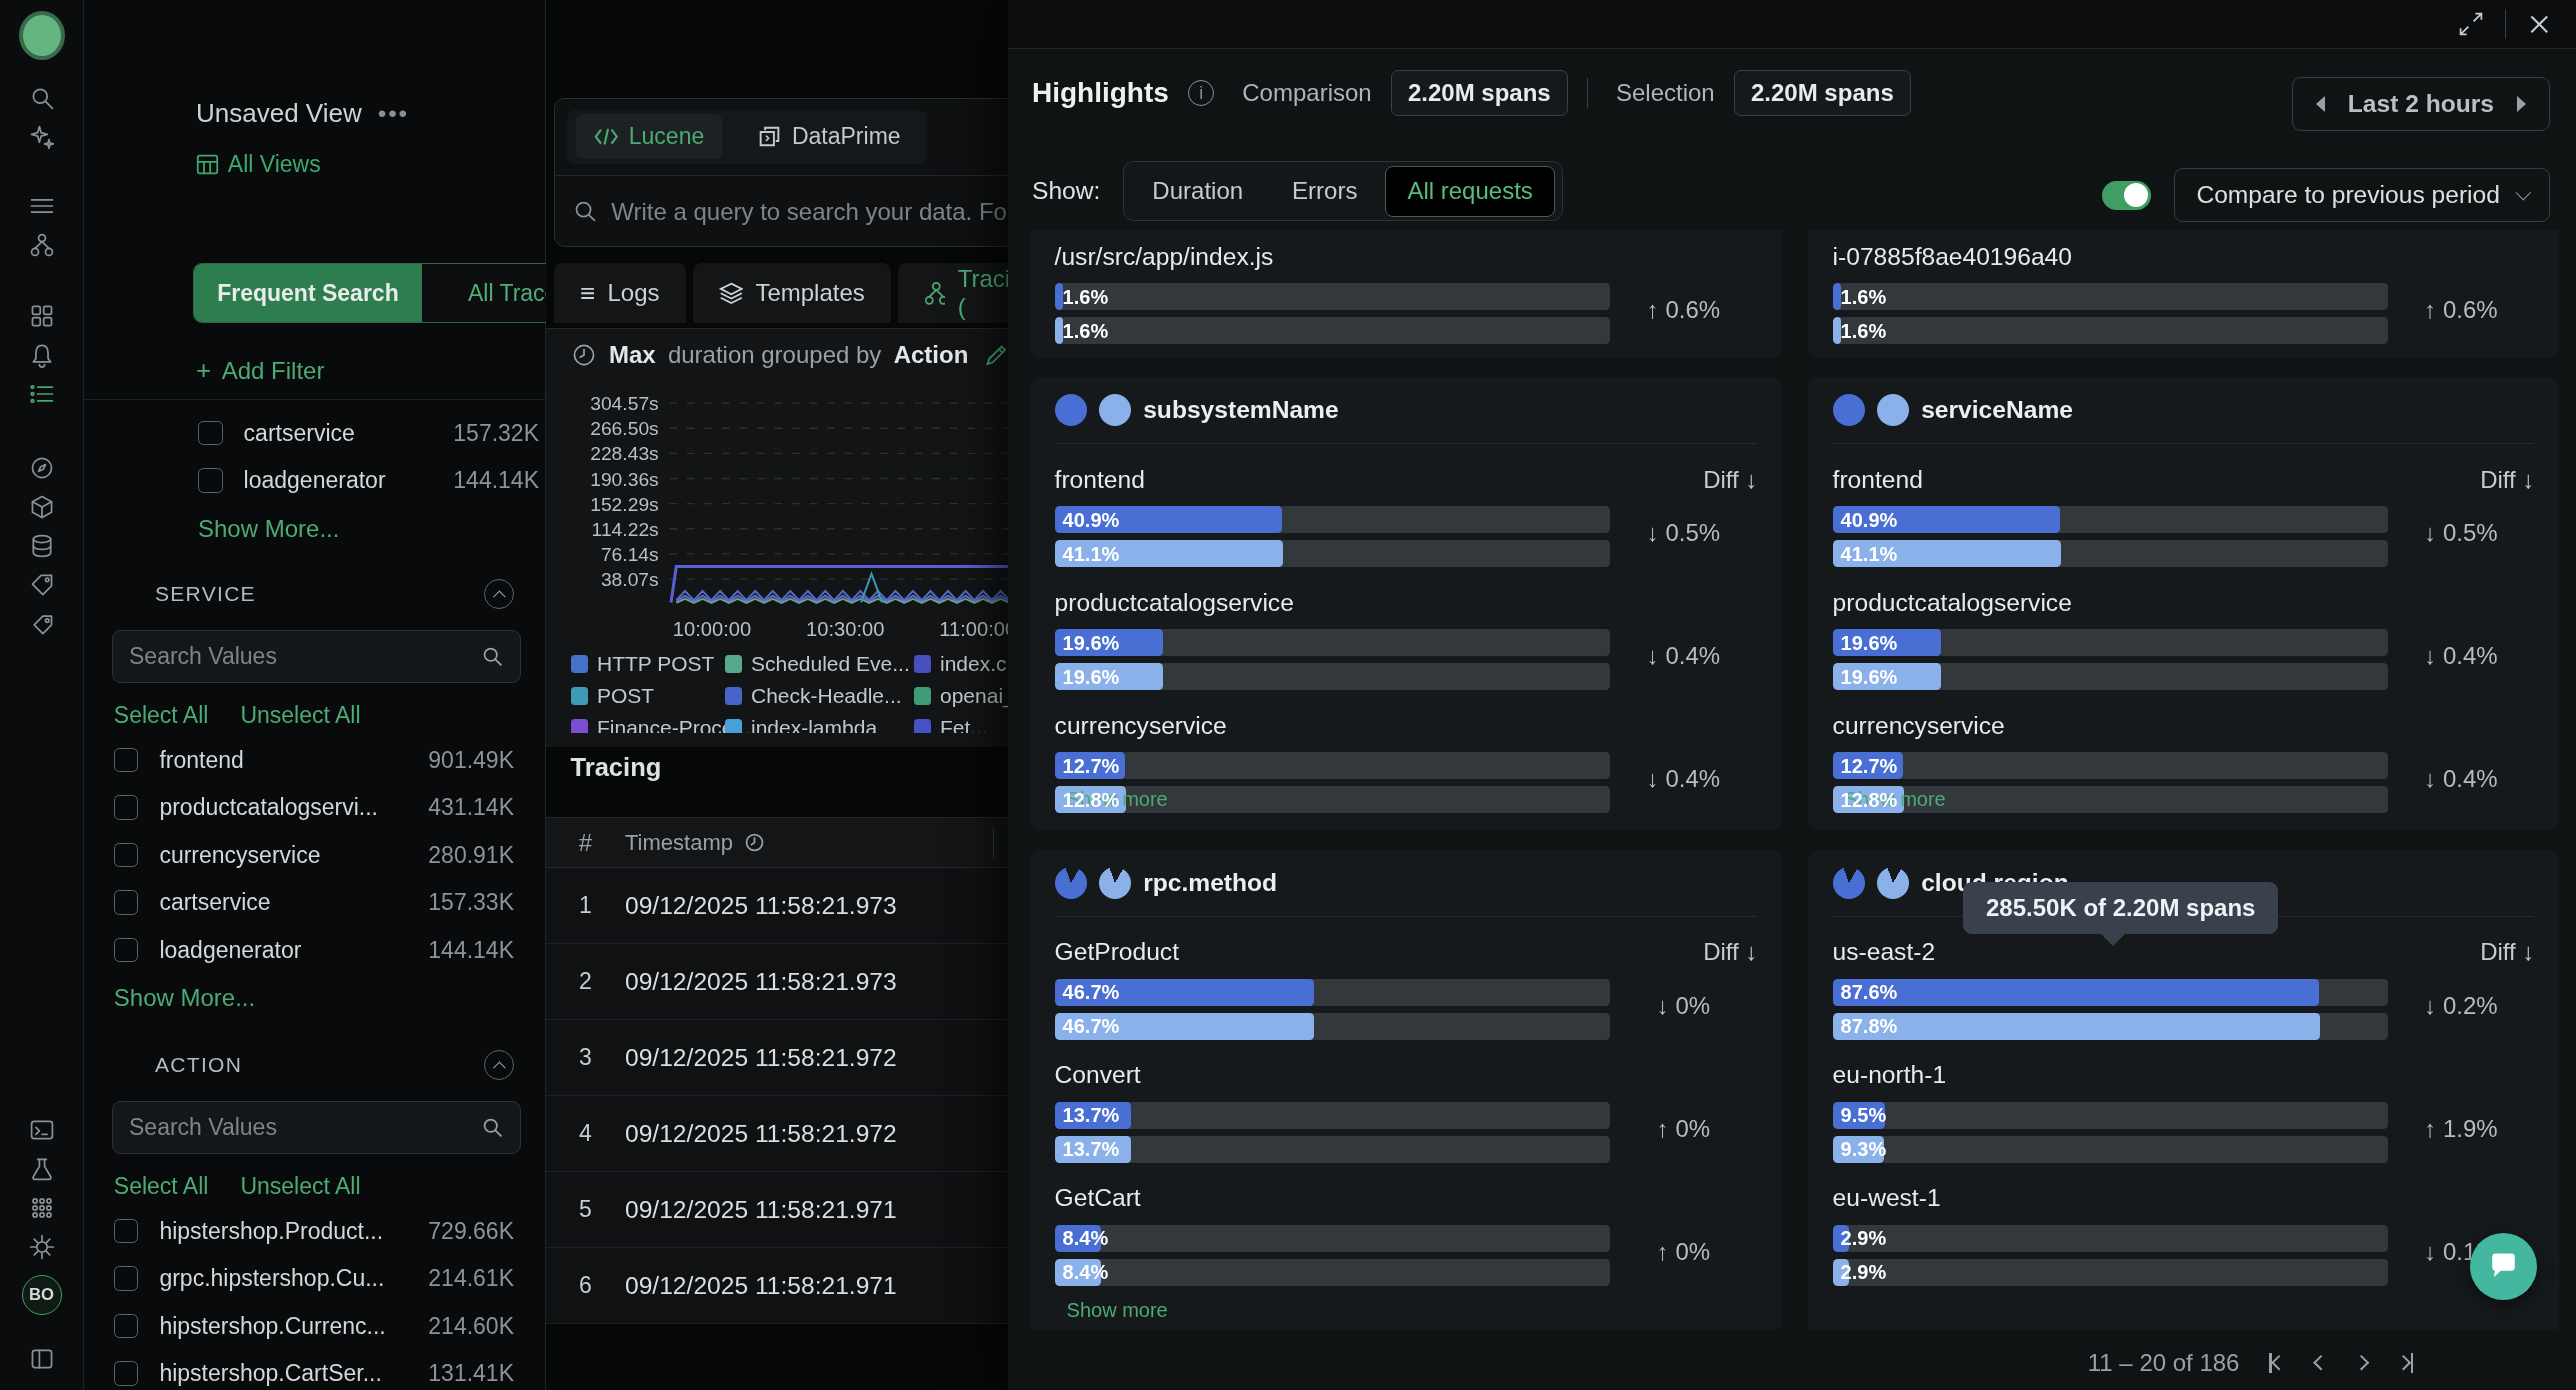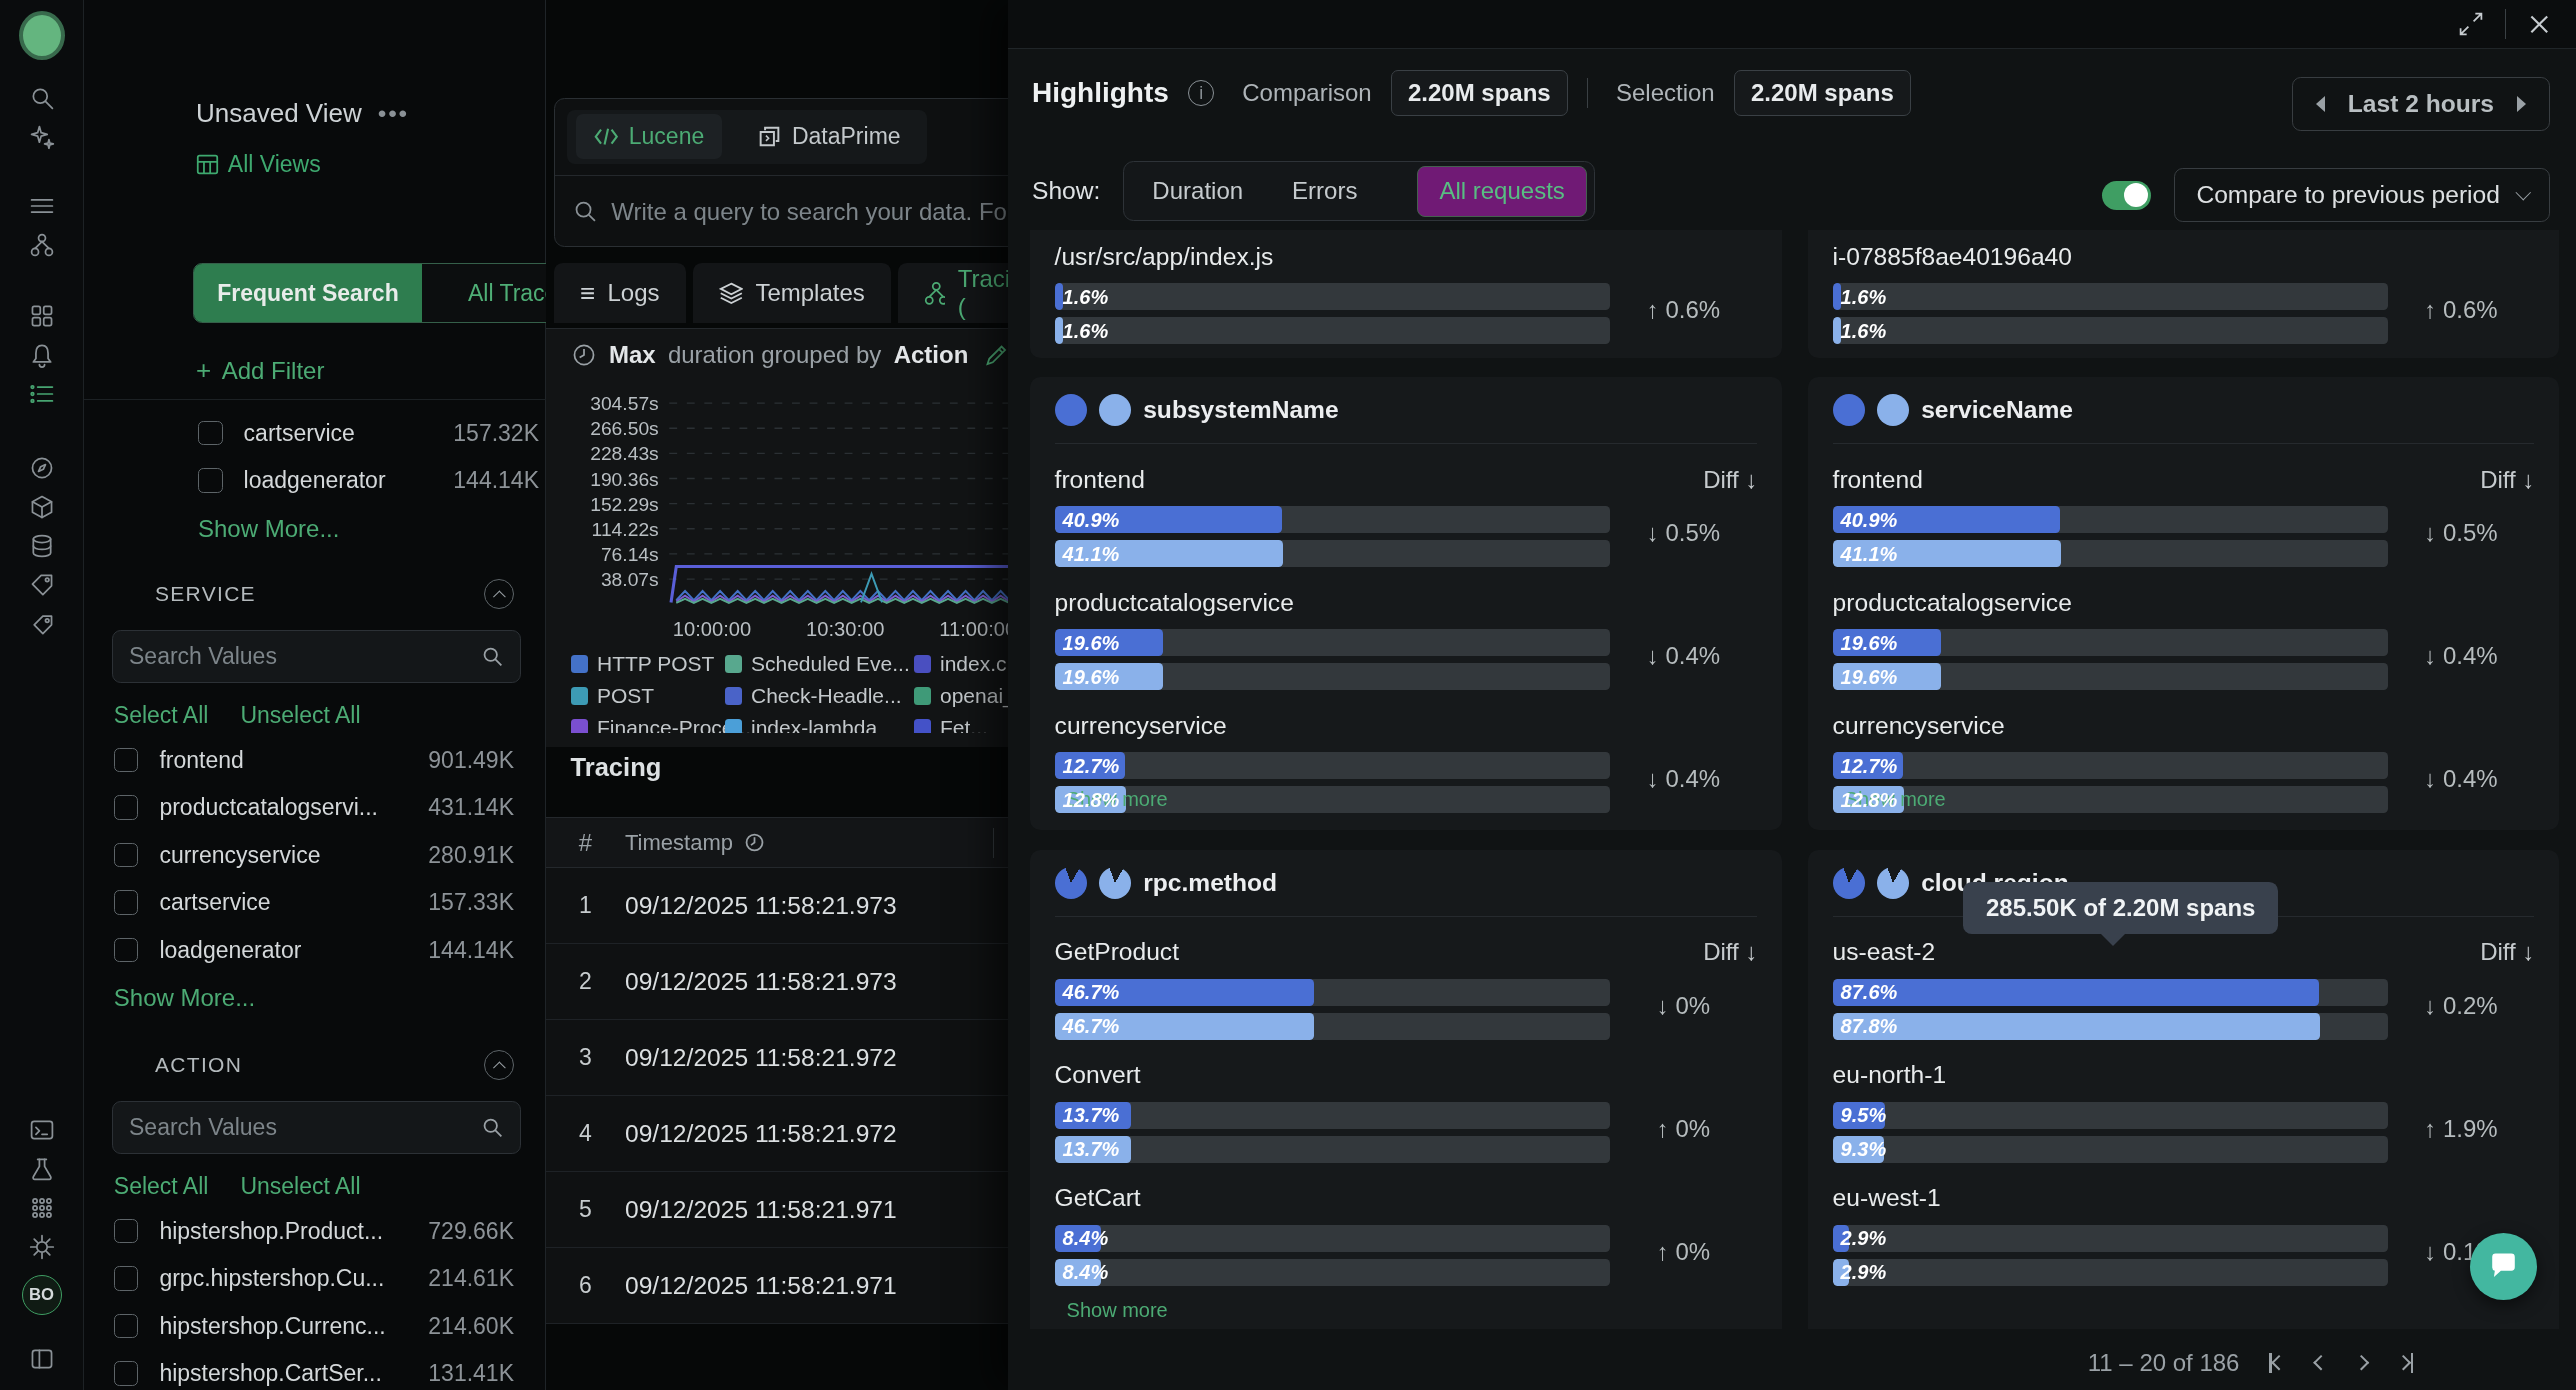--- a/index.html
+++ b/index.html
@@ -96,39 +96,39 @@
   .hl-label{font-size:24px;color:#aeb4b8;margin-left:8.8px;}
   .badge{background:#16191b;border:0.9px solid #3a4045;border-radius:7px;padding:8px 16px;font-size:24px;font-weight:bold;color:#e8ebed;}
   .timerange{position:absolute;right:26px;top:77px;height:54px;border:0.9px solid #383d41;border-radius:8.8px;display:flex;align-items:center;gap:23px;padding:0 23px;color:#b9bfc2;font-size:24.6px;font-weight:bold;}
   .tri{width:0;height:0;border-top:8px solid transparent;border-bottom:8px solid transparent;}
   .tri.l{border-right:9.7px solid #9aa1a6;}
   .tri.r{border-left:9.7px solid #9aa1a6;}
   .show-row{position:absolute;left:24px;top:161px;display:flex;align-items:center;gap:23px;}
   .show-label{font-size:24.6px;color:#dfe3e5;}
   .seg{height:60px;background:#141719;border:0.9px solid #2e3338;border-radius:10.5px;display:flex;align-items:center;padding:0 7px;gap:7px;}
   .seg .opt{padding:10.5px 21px;font-size:24px;color:#c6cbce;}
-  .seg .opt.active{color:var(--green-bright);border:0.9px solid #45604f;border-radius:8px;background:#701a75;margin-left:32px;}
+  .seg .opt.active{color:var(--green-bright);border:0.9px solid #45604f;border-radius:8px;background:#000000;}
   .cmp-row{position:absolute;right:26px;top:168px;display:flex;align-items:center;gap:23px;}
   .toggle{width:49px;height:29px;border-radius:15px;background:#3f9e63;position:relative;}
   .toggle .knob{position:absolute;right:3.5px;top:2.6px;width:24px;height:24px;border-radius:50%;background:#fff;}
   .cmp-dd{height:54px;border:0.9px solid #383d41;border-radius:8.8px;display:flex;align-items:center;gap:17.6px;padding:0 21px;font-size:24.6px;color:#dde0e2;}
   .cards{position:absolute;left:22px;top:230px;width:1529px;height:1099px;overflow:hidden;display:grid;grid-template-columns:752px 751px;grid-template-rows:128px 453px 492px;column-gap:26px;row-gap:19.3px;}
   .card{background:#16191b;border-radius:10.5px;padding:0 24.6px;position:relative;}
   .card.partial{padding-top:5.3px;border-radius:0 0 10.5px 10.5px;}
   .card-head{display:flex;align-items:center;gap:12.3px;height:67px;border-bottom:0.9px solid #262a2e;font-size:24.6px;font-weight:bold;color:#eceef0;}
   .cc{width:32px;height:32px;border-radius:50%;}
   .cc.a{background:var(--bar-a);}
   .cc.b{background:var(--bar-b);}
   .cc.pie-a{background:conic-gradient(from -20deg,transparent 0 50deg,var(--bar-a) 50deg 360deg);}
   .cc.pie-b{background:conic-gradient(from -20deg,transparent 0 50deg,var(--bar-b) 50deg 360deg);}
   .crow{margin-top:16px;}
   .crow .lbl-line{display:flex;align-items:center;font-size:24.6px;color:#e8ebec;height:39px;}
   .diff-head{margin-left:auto;font-size:24px;color:#c6cbce;}
   .bars-diff{display:flex;align-items:center;}
-  .bars{width:555px;font-style:italic;}
+  .bars{width:555px;}
   .bar{position:relative;height:27px;background:var(--track);border-radius:4.4px;margin-top:7px;overflow:hidden;}
   .fill{position:absolute;left:0;top:0;bottom:0;border-radius:4.4px;}
   .fill.a{background:var(--bar-a);}
   .fill.b{background:var(--bar-b);}
   .bar .pct{position:absolute;left:8px;top:2.6px;font-size:20px;font-weight:bold;color:#fff;z-index:2;}
   .diff{flex:1;text-align:center;font-size:24px;color:#b6bcbe;}
   .cshow{position:absolute;left:24.6px;bottom:19.3px;color:#4cab74;font-size:20px;padding-left:12px;}
   .tooltip{position:absolute;left:155px;top:32px;background:#39414d;border-radius:8.8px;padding:12.3px 23px;font-size:24px;font-weight:bold;color:#f0f3f5;white-space:nowrap;z-index:5;}
   .tooltip:after{content:"";position:absolute;left:137px;bottom:-12.3px;border-left:13px solid transparent;border-right:13px solid transparent;border-top:13px solid #39414d;}
   .pagination{position:absolute;right:163px;bottom:14px;display:flex;align-items:center;gap:30px;color:#9aa1a6;font-size:24px;}

